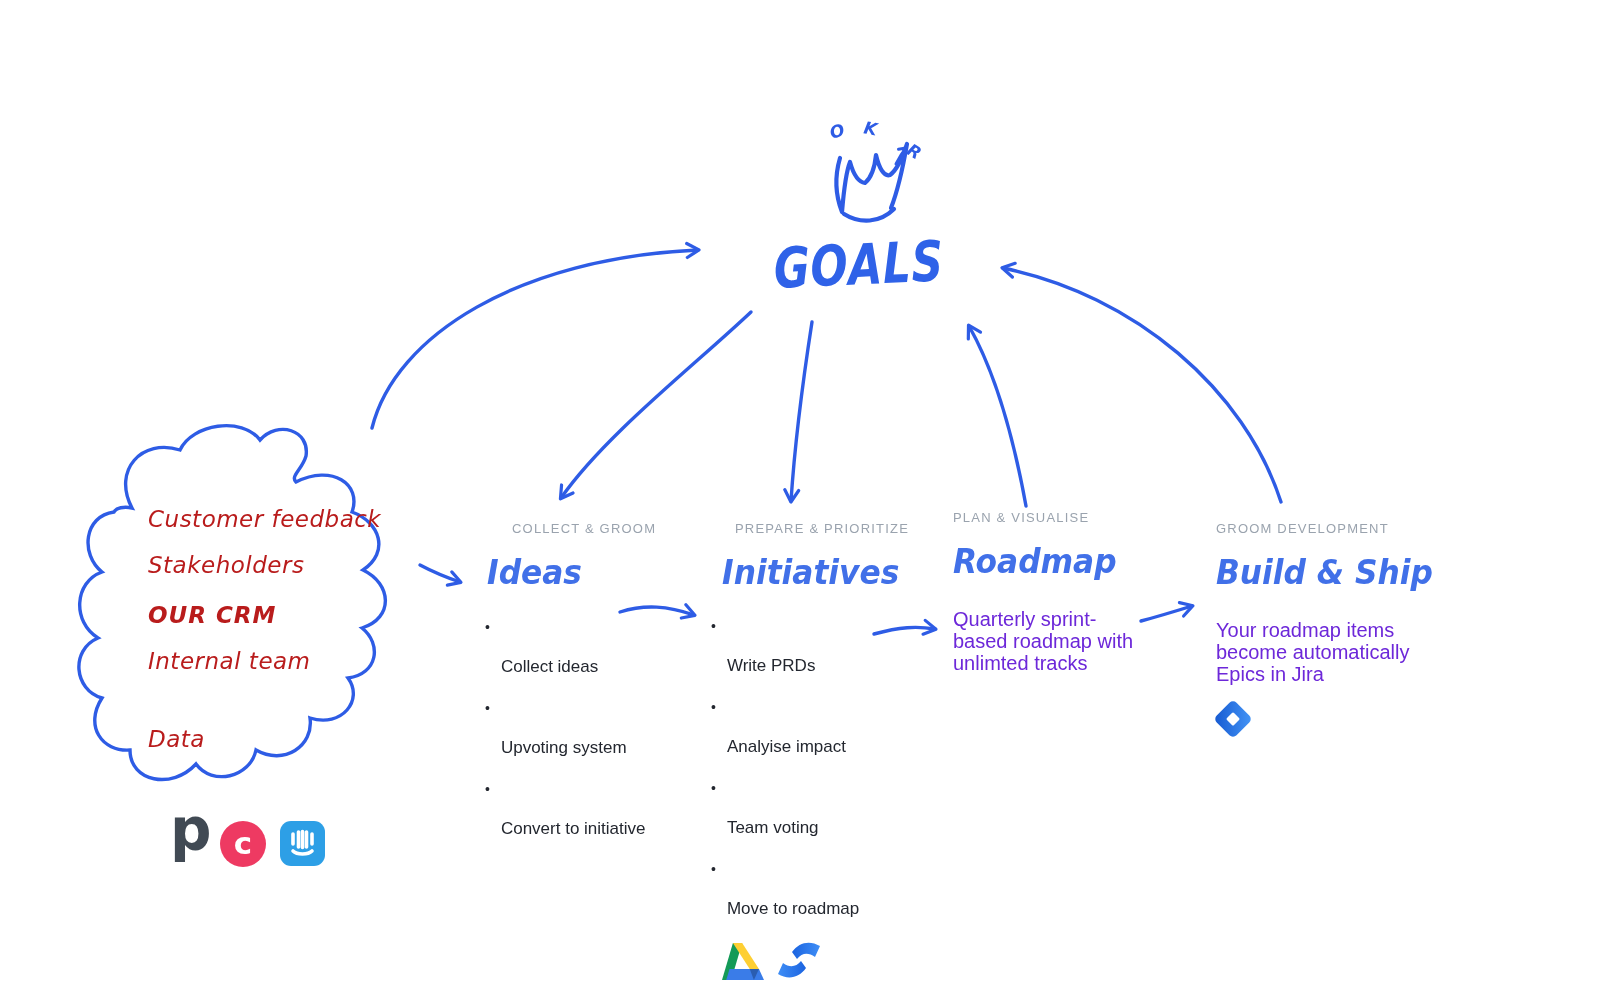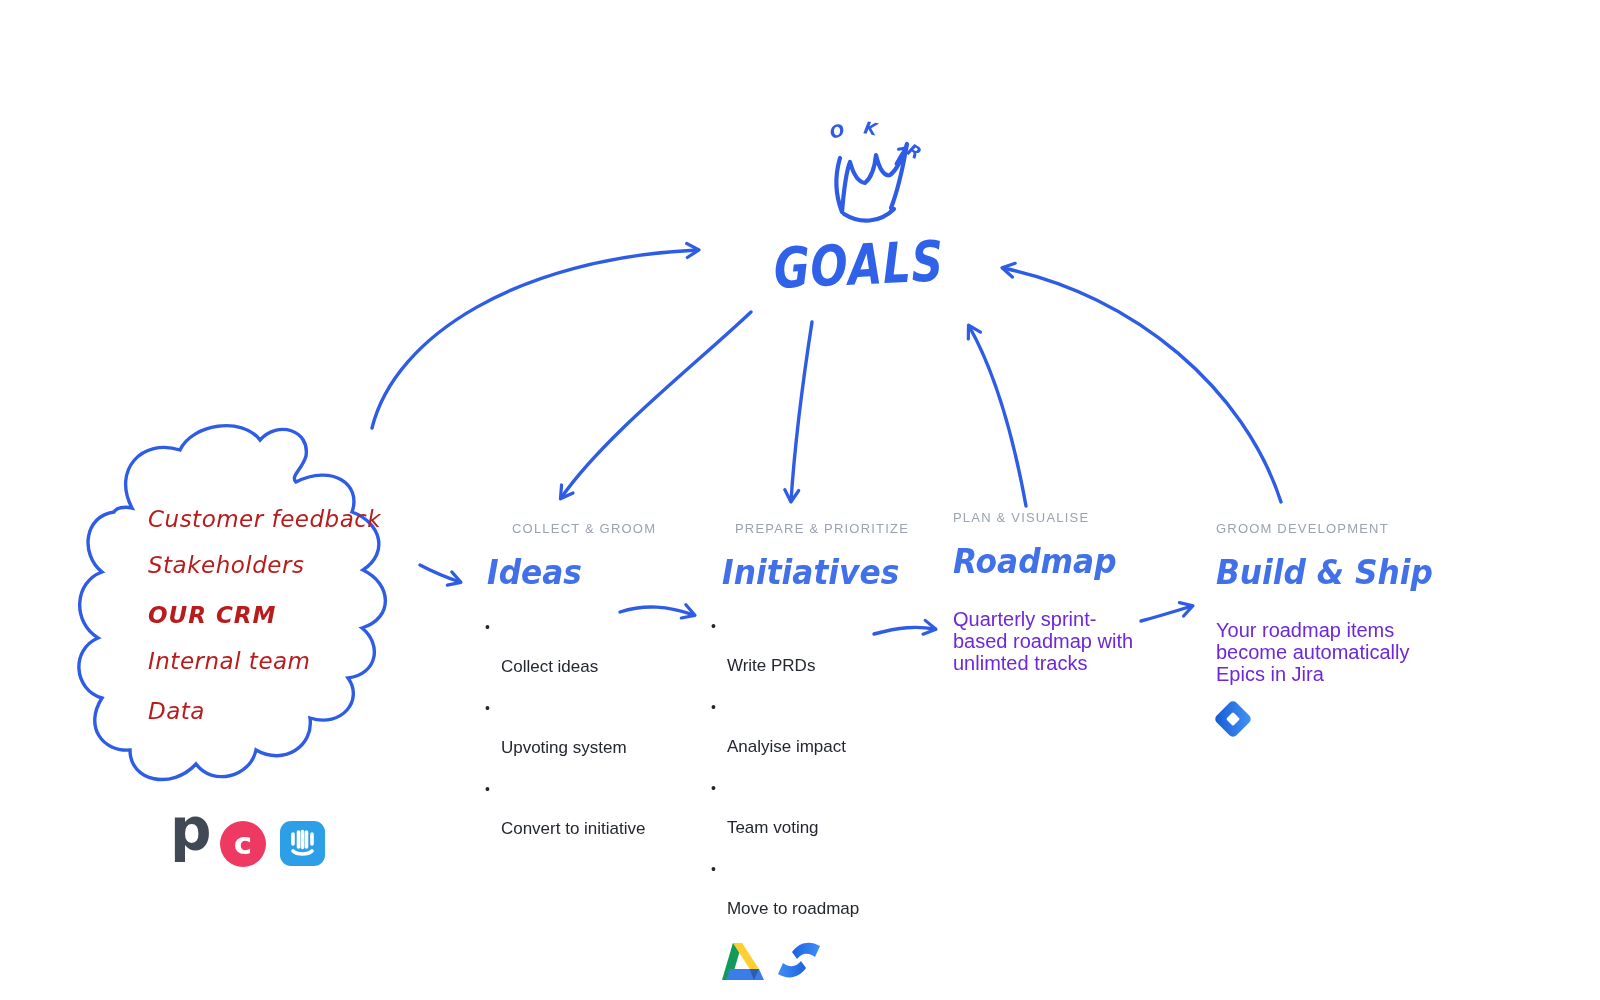--- a/index.html
+++ b/index.html
@@ -120,21 +120,21 @@
     <path d="M 1141,621 C 1160,616 1176,611 1192,606" marker-end="url(#ah)"></path>
   </g>
 </svg>
 
 <div class="abs goals-title">GOALS</div>
 
 <div class="abs cloud-line" style="top:506px">Customer feedback</div>
 <div class="abs cloud-line" style="top:552px">Stakeholders</div>
 <div class="abs cloud-line bold" style="top:602px">OUR CRM</div>
 <div class="abs cloud-line" style="top:648px">Internal team</div>
-<div class="abs cloud-line" style="top:698px">Data</div>
+<div class="abs cloud-line" style="top:726px">Data</div>
 
 <div class="abs pb-logo">p</div>
 <div class="abs canny-logo">
   <span>c</span>
 </div>
 <svg class="abs" style="left:280px;top:821px" width="45" height="45" viewBox="0 0 45 45">
   <rect x="0" y="0" width="45" height="45" rx="11" fill="#2d9fe6"></rect>
   <g stroke="#ffffff" stroke-width="3.6" stroke-linecap="round" fill="none">
     <path d="M13,13 V23"></path>
       <path d="M18.5,11 V26"></path>

